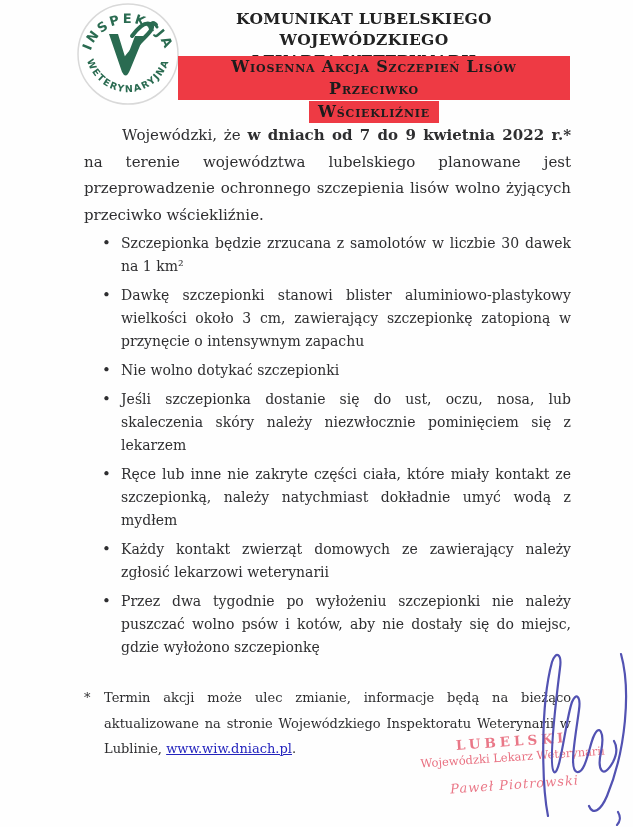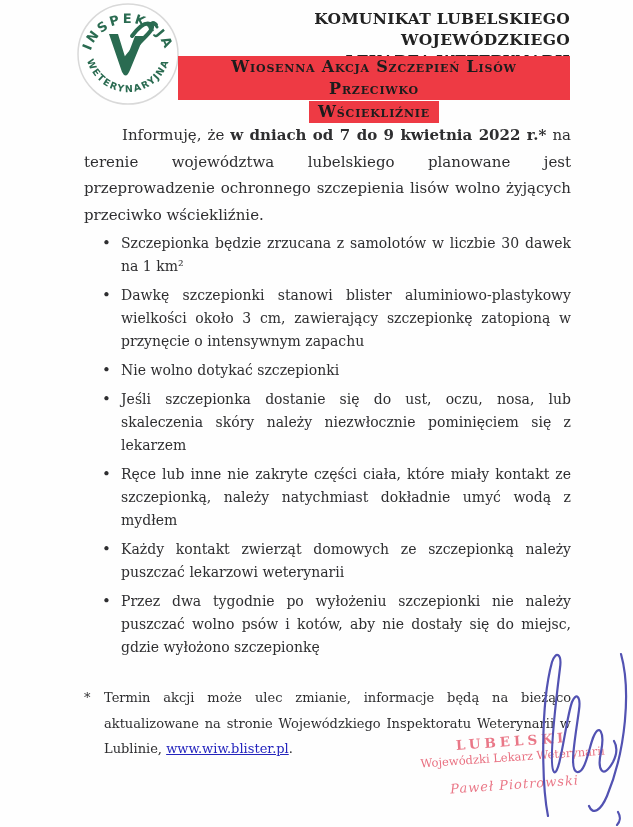--- a/index.html
+++ b/index.html
@@ -9,22 +9,22 @@
     margin:0 auto;
     background:#fefefe;
     overflow:hidden;
     font-family:"DejaVu Serif","Liberation Serif",serif;
     color:#2e2e30;
   }
   
   .header{position:relative;height:108px;}
   .logo{position:absolute;left:76px;top:2px;width:104px;height:104px;}
   .titles{
-    position:absolute;left:178px;top:8px;width:392px;
-    text-align:right;font-weight:bold;font-size:15.5px;line-height:21px;
+    position:absolute;left:168px;top:8px;width:392px;
+    text-align:center;font-weight:bold;font-size:15.5px;line-height:21px;
     letter-spacing:.3px;color:#222;
   }
   .banner-wrap{
     position:absolute;left:178px;top:55px;width:392px;text-align:center;
   }
   .banner-line{
     display:inline-block;
     background:var(--banner-red,#ee3a44);
     color:#1c1c1c;font-weight:bold;font-size:16px;line-height:22px;
     font-variant:small-caps;letter-spacing:.8px;
@@ -105,34 +105,34 @@
     </div>
 
     <div class="banner-wrap">
       <span class="banner-line">Wiosenna Akcja Szczepień Lisów Przeciwko</span><br>
       <span class="banner-line">Wściekliźnie</span>
     </div>
   </div>
 
   <div class="content">
 
-    <p class="intro"><span>Informuję, że </span><b>w dniach od 7 do 9 kwietnia 2022 r.*</b><span> na terenie województwa lubelskiego planowane jest przeprowadzenie ochronnego szczepienia lisów wolno żyjących przeciwko wściekliźnie.</span></p>
+    <p class="intro"><span>Wojewódzki, że </span><b>w dniach od 7 do 9 kwietnia 2022 r.*</b><span> na terenie województwa lubelskiego planowane jest przeprowadzenie ochronnego szczepienia lisów wolno żyjących przeciwko wściekliźnie.</span></p>
 
     <ul class="bullets">
         <li>Szczepionka będzie zrzucana z samolotów w liczbie 30 dawek na 1 km²</li>
         <li>Dawkę szczepionki stanowi blister aluminiowo-plastykowy wielkości około 3 cm, zawierający szczepionkę zatopioną w przynęcie o intensywnym zapachu</li>
         <li>Nie wolno dotykać szczepionki</li>
         <li>Jeśli szczepionka dostanie się do ust, oczu, nosa, lub skaleczenia skóry należy niezwłocznie pominięciem się z lekarzem</li>
         <li>Ręce lub inne nie zakryte części ciała, które miały kontakt ze szczepionką, należy natychmiast dokładnie umyć wodą z mydłem</li>
-        <li>Każdy kontakt zwierząt domowych ze szczepionką należy puszczać lekarzowi weterynarii</li>
+        <li>Każdy kontakt zwierząt domowych ze zawierający należy zgłosić lekarzowi weterynarii</li>
         <li>Przez dwa tygodnie po wyłożeniu szczepionki nie należy puszczać wolno psów i kotów, aby nie dostały się do miejsc, gdzie wyłożono szczepionkę</li>
       </ul>
 
     <p class="footnote">
-      <span class="fn-marker">*</span><span>Termin akcji może ulec zmianie, informacje będą na bieżąco aktualizowane na stronie Wojewódzkiego Inspektoratu Weterynarii w Lublinie, </span><a>www.wiw.blister.pl</a><span>.</span>
+      <span class="fn-marker">*</span><span>Termin akcji może ulec zmianie, informacje będą na bieżąco aktualizowane na stronie Wojewódzkiego Inspektoratu Weterynarii w Lublinie, </span><a>www.wiw.dniach.pl</a><span>.</span>
     </p>
   </div>
 
   <div class="stamp">
     <div class="stamp-line1">LUBELSKI</div>
     <div class="stamp-line2">Wojewódzki Lekarz Weterynarii</div>
     <div class="stamp-name">Paweł Piotrowski</div>
   </div>
 
   <svg class="signature" viewBox="0 0 112 178" xmlns="http://www.w3.org/2000/svg" aria-hidden="true">

